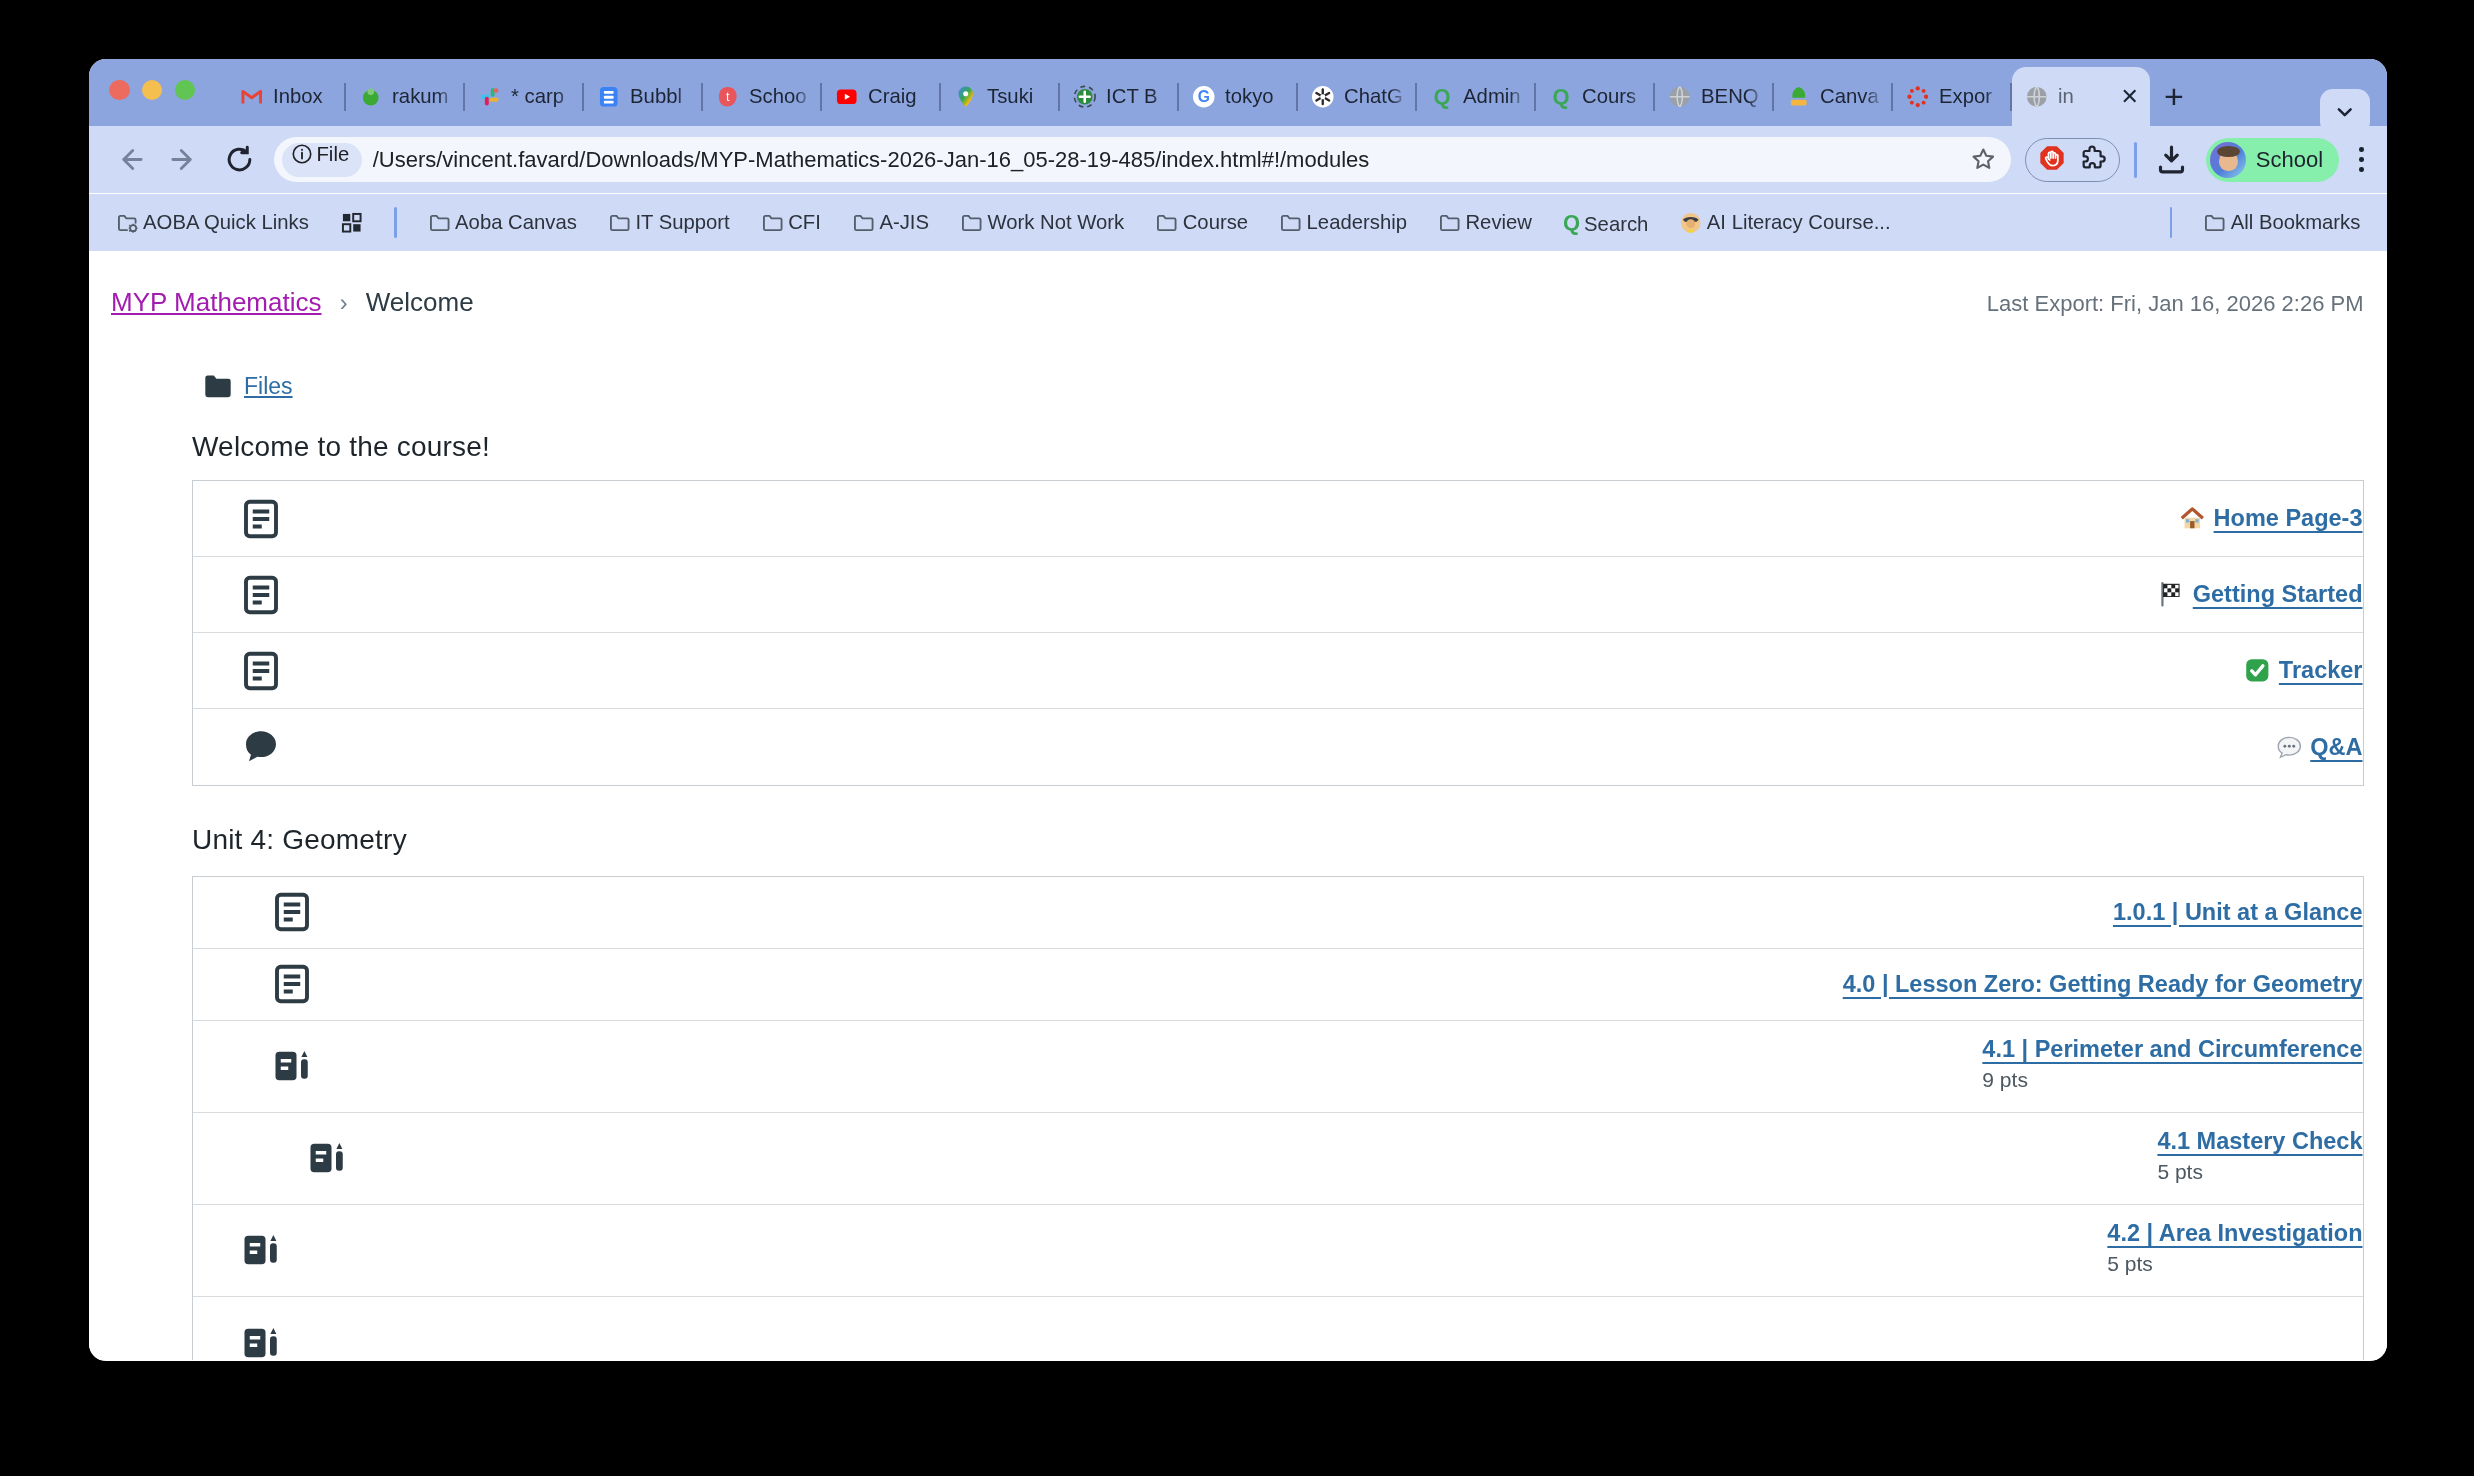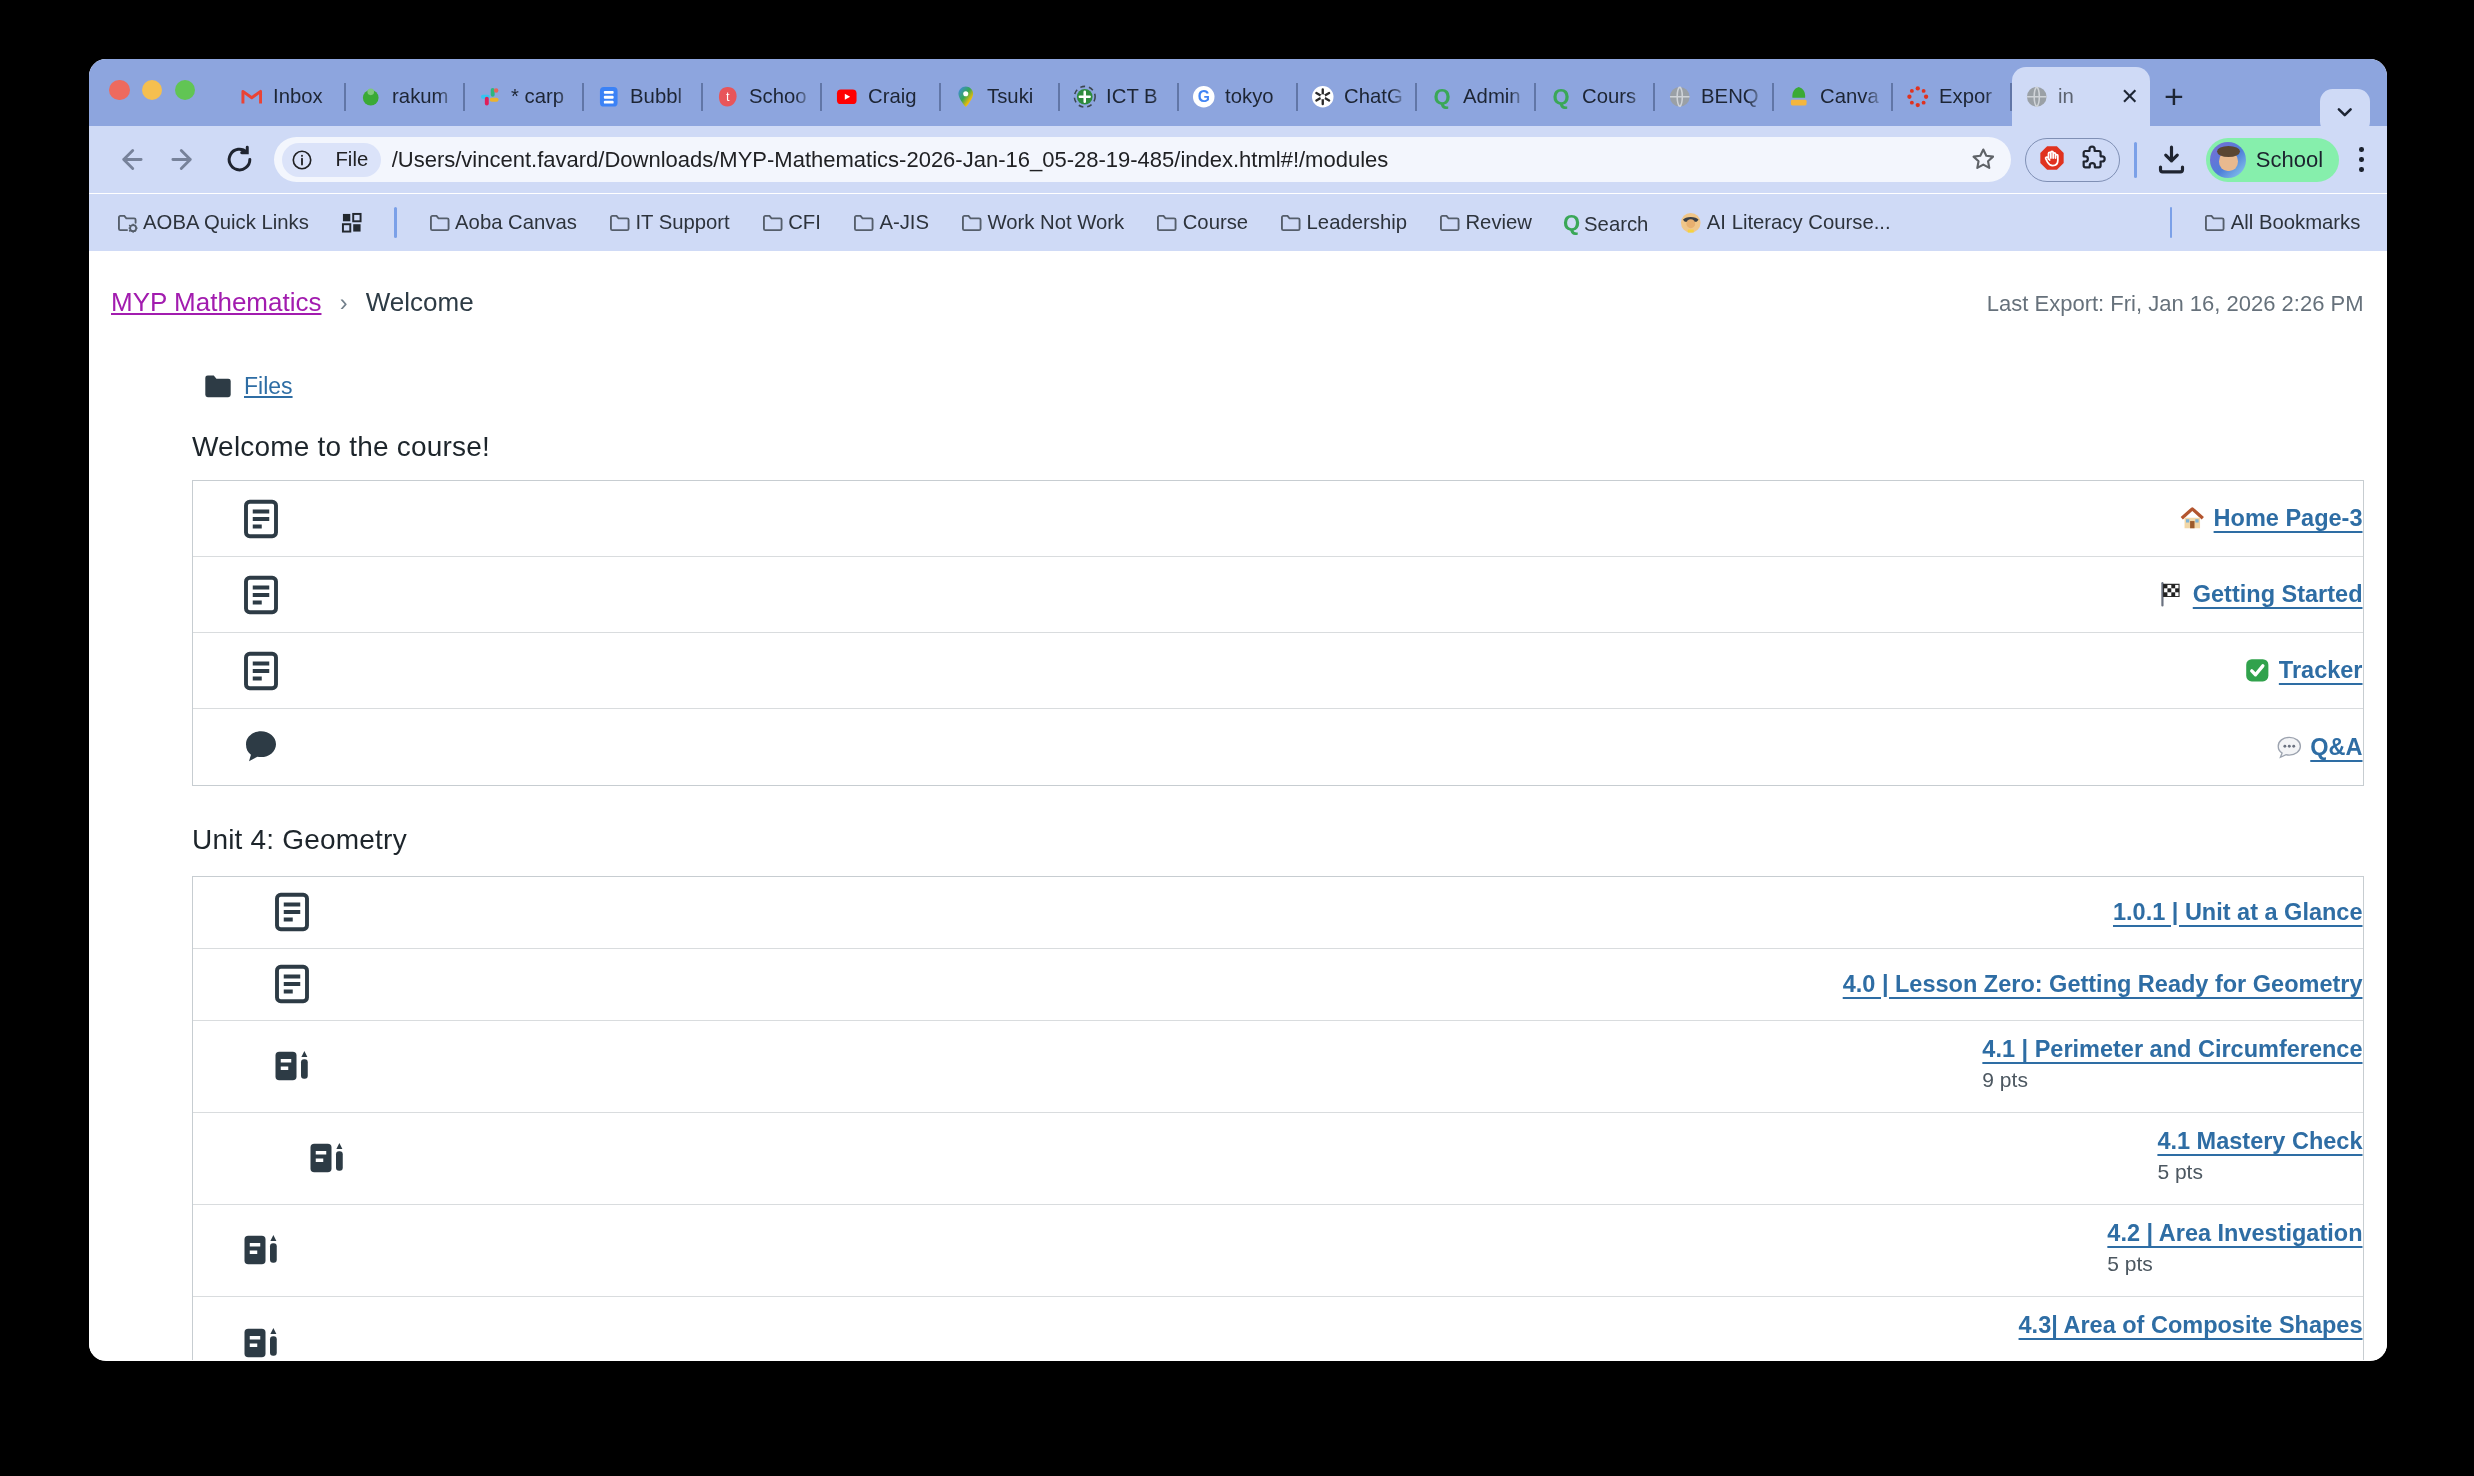--- a/index.html
+++ b/index.html
@@ -30,22 +30,22 @@
   .newtab{height:59px;display:flex;align-items:center;padding:0 14px;font-size:34px;color:#1d2534;}
   .tabsearch{position:absolute;right:17px;top:30px;width:50px;height:45px;border-radius:12.5px;
     background:#cfdaf6;display:flex;align-items:center;justify-content:center;}
 
   
   .toolbar{position:absolute;left:0;top:67px;width:100%;height:67px;background:#cfdaf6;
     display:flex;align-items:center;padding:0 17px 0 20.3px;gap:14px;}
   .navbtn{width:41px;height:41px;display:flex;align-items:center;justify-content:center;}
   .omnibox{flex:1;height:45px;background:#f3f6fd;border-radius:23px;display:flex;align-items:center;
     padding:0 14px 0 7.8px;gap:11px;min-width:0;}
-  .filechip{height:34px;background:#dbe3f9;border-radius:17px;display:flex;align-items:center;
-    gap:22px;padding:0 12.5px 0 9.4px;color:#202124;font-size:20.3px;flex:0 0 auto;}
+  .filechip{height:34px;background:#dbe3f9;border-radius:17px;display:flex;
+    gap:3px;padding:0 12.5px 0 9.4px;color:#202124;font-size:20.3px;flex:0 0 auto;}
   .url{flex:1;font-size:22px;color:#202124;white-space:nowrap;overflow:hidden;}
   .starbtn{flex:0 0 auto;display:flex;}
   .extpill{height:44px;border:1.6px solid #7f8fb4;border-radius:22px;display:flex;align-items:center;
     gap:12.5px;padding:0 12.5px;}
   .vr{width:2.3px;height:31px;background:#8c9cc4;border-radius:1.6px;}
   .profile{height:44px;background:#86efac;border-radius:22px;display:flex;align-items:center;
     gap:9.4px;padding:0 15.6px 0 4.7px;font-size:22px;color:#1c222e;}
   .avatar{width:36px;height:36px;border-radius:50%;background:linear-gradient(135deg,#7d6bd6 0%,#4f7fd9 55%,#8fd0f0 100%);
     position:relative;overflow:hidden;}
   .avatar::after{content:"";position:absolute;left:8.6px;top:9.4px;width:19px;height:20.3px;border-radius:50% 50% 45% 45%;background:#e8b98f;}
@@ -640,24 +640,19 @@
 
         <div class="mod-row has-pts ind0">
           <span class="mod-icon">
             <svg viewBox="0 0 24 27">
                 <rect x="1" y="4" width="14" height="19" rx="2.5" fill="#2d3b45"></rect>
                 <path d="M4.5 10h7M4.5 15h5" stroke="#fff" stroke-width="2.2"></path>
                 <rect x="18" y="9" width="4.5" height="13" rx="2" fill="#2d3b45"></rect>
                 <path d="M20.25 3.5l2 4h-4z" fill="#2d3b45"></path>
               </svg>
           </span>
-          <div class="mod-text">
-            <a href="#" class="mod-link">
-              <span>4.3| Area of Composite Shapes</span>
-            </a>
-          </div>
         </div>
 
       </div>
     </div>
   </div>
 </div>
 
 
 </body></html>

